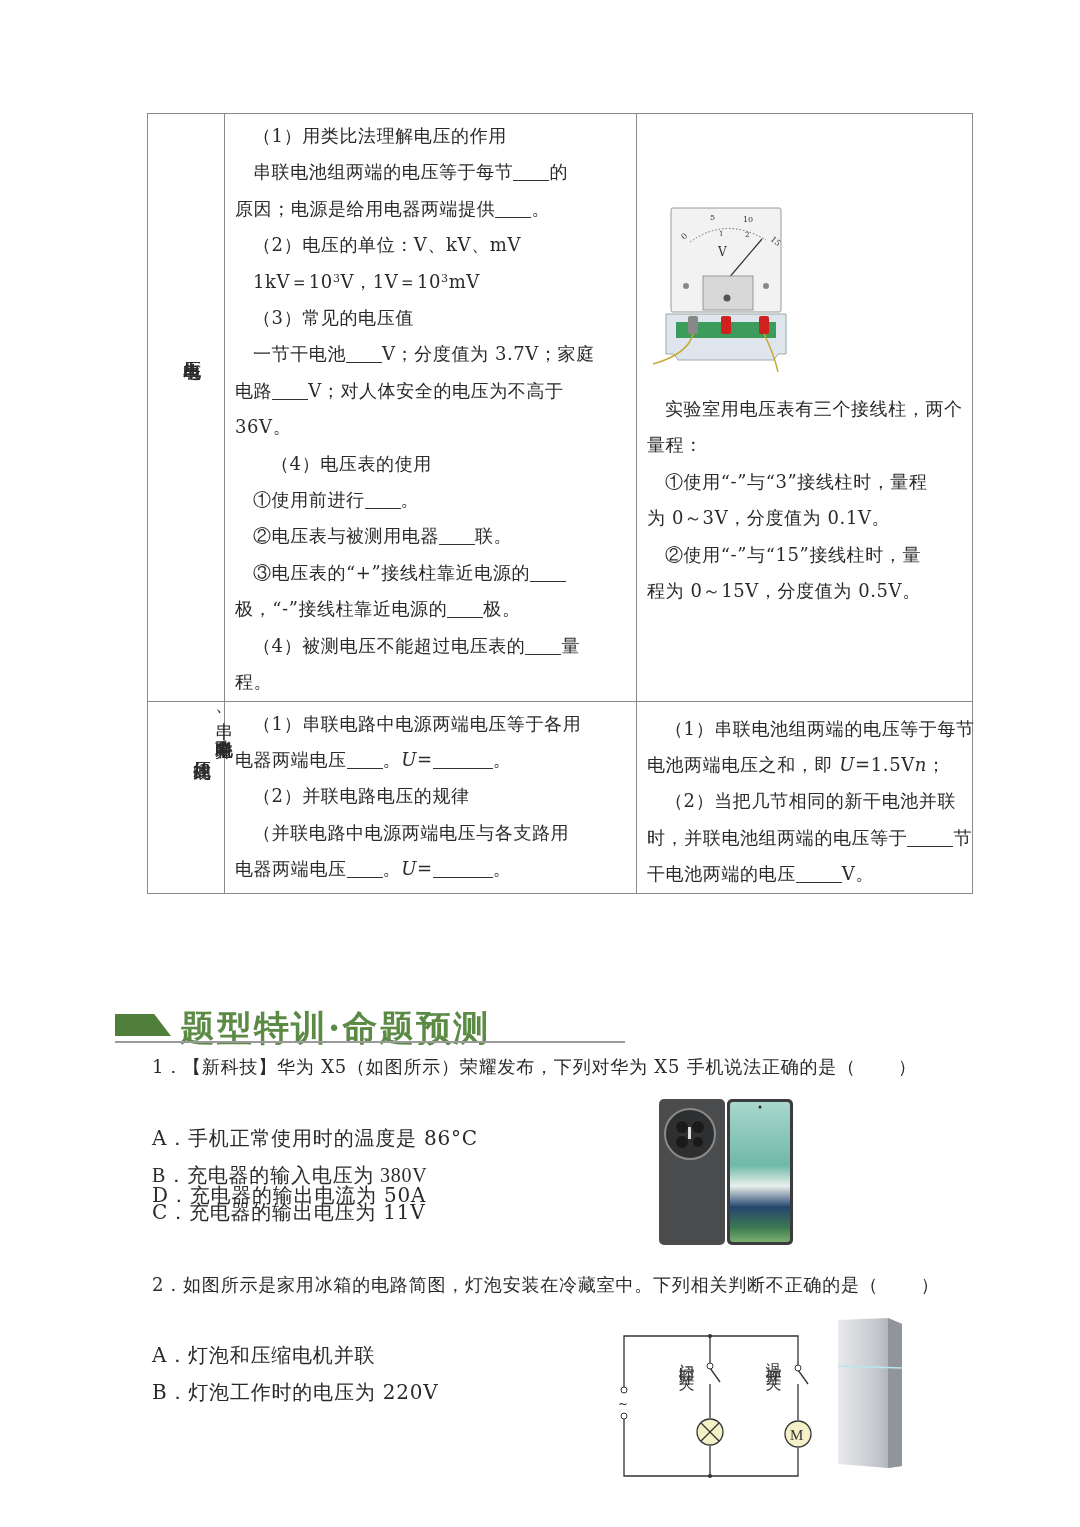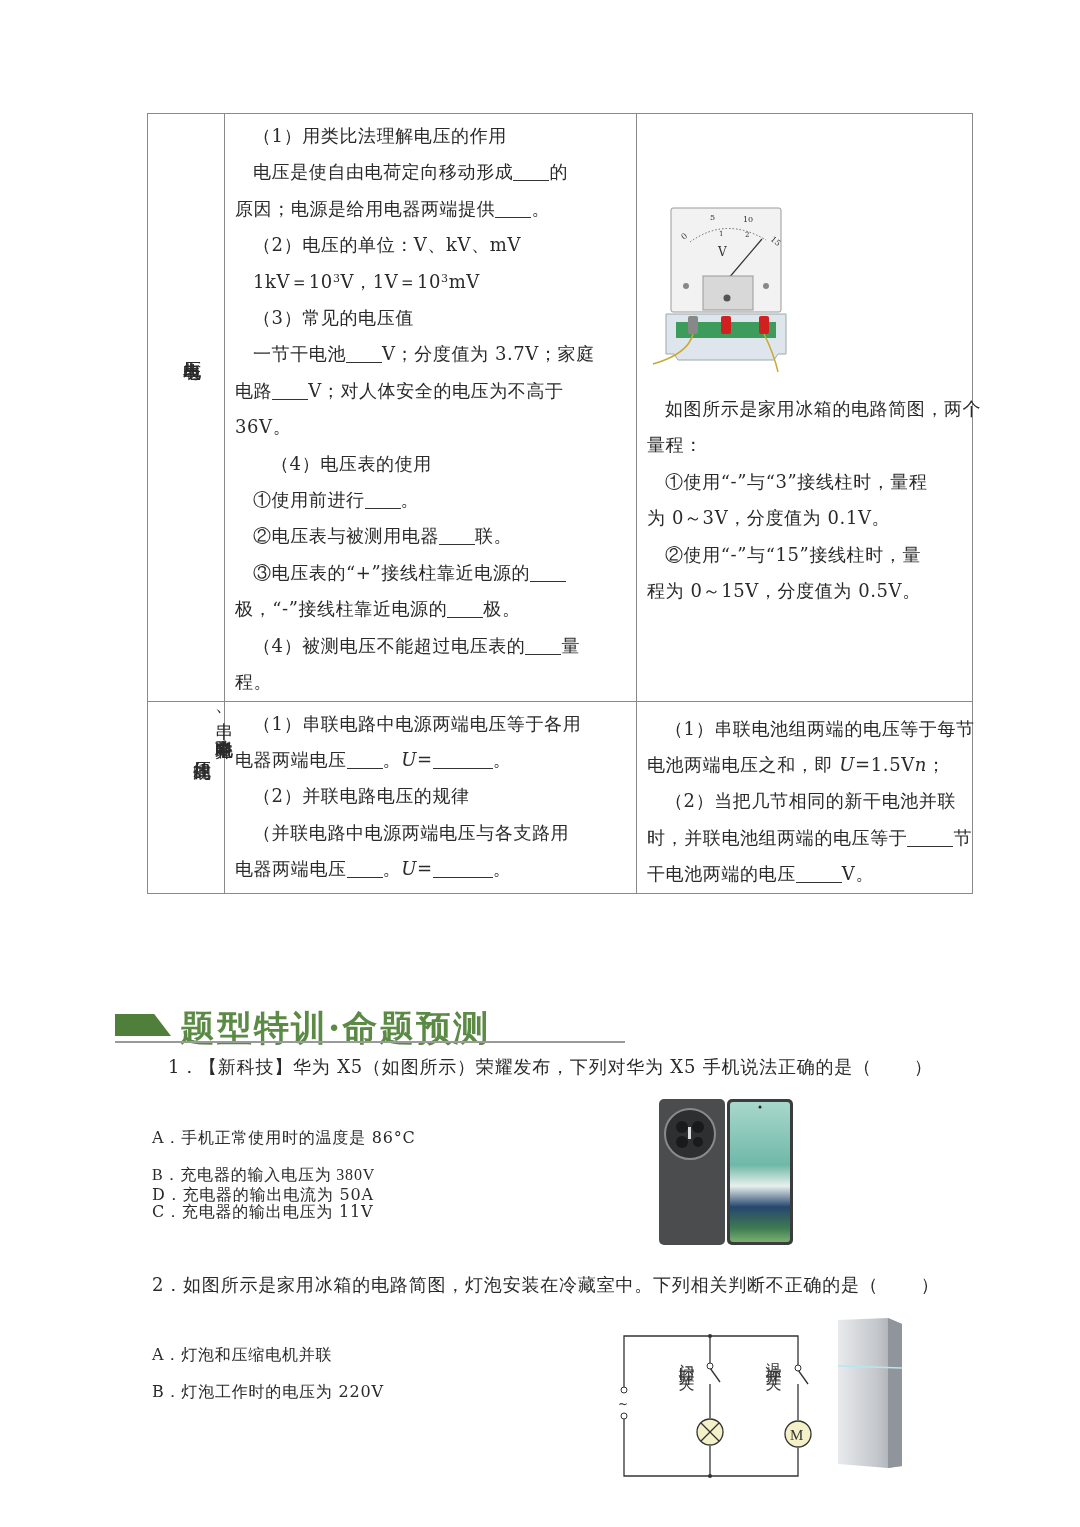--- a/index.html
+++ b/index.html
@@ -71,55 +71,55 @@
   .sec-rule {
     position: absolute; left: 115px; top: 1041px;
     width: 510px; height: 2px; background: #9a9a9a;
   }
 
   
   .q {
     position: absolute; font-size: 18px; letter-spacing: 0.8px;
     white-space: nowrap; line-height: 24px;
   }
-  .opt { position: absolute; left: 152px; font-size: 16px; letter-spacing: 0.8px; white-space: nowrap; line-height: 24px; }
+  .opt { position: absolute; left: 152px; font-size: 20px; letter-spacing: 0.8px; white-space: nowrap; line-height: 24px; }
   .paren-gap { display: inline-block; width: 42px; }
 
   .phone { position: absolute; left: 657px; top: 1097px; width: 138px; height: 150px; }
   .circuit { position: absolute; left: 612px; top: 1320px; width: 210px; height: 160px; }
   .fridge { position: absolute; left: 836px; top: 1316px; width: 70px; height: 154px; }
 </style>
 </head>
 <body>
 
 <table class="kt">
   <tbody>
       <tr class="r1">
     <td class="c1"></td>
     <td class="c2">
       <span class="line ind1"><span>（1）用类比法理解电压的作用</span></span>
-      <span class="line ind1"><span>电压是使自由电荷定向移动形成</span><span class="blank b36"></span><span>的</span></span>
+      <span class="line ind1"><span>串联电池组两端的电压等于每节</span><span class="blank b36"></span><span>的</span></span>
       <span class="line"><span>原因；电源是给用电器两端提供</span><span class="blank b36"></span><span>。</span></span>
       <span class="line ind1"><span>（2）电压的单位：V、kV、mV</span></span>
       <span class="line ind1"><span>1kV＝10</span><sup>3</sup><span>V，1V＝10</span><sup>3</sup><span>mV</span></span>
       <span class="line ind1"><span>（3）常见的电压值</span></span>
       <span class="line ind1"><span>一节干电池</span><span class="blank b36"></span><span>V；分度值为 3.7V；家庭</span></span>
       <span class="line"><span>电路</span><span class="blank b36"></span><span>V；对人体安全的电压为不高于</span></span>
       <span class="line"><span>36V。</span></span>
       <span class="line ind2"><span>（4）电压表的使用</span></span>
       <span class="line ind1"><span>①使用前进行</span><span class="blank b36"></span><span>。</span></span>
       <span class="line ind1"><span>②电压表与被测用电器</span><span class="blank b36"></span><span>联。</span></span>
       <span class="line ind1"><span>③电压表的“+”接线柱靠近电源的</span><span class="blank b36"></span></span>
       <span class="line"><span>极，“-”接线柱靠近电源的</span><span class="blank b36"></span><span>极。</span></span>
       <span class="line ind1"><span>（4）被测电压不能超过电压表的</span><span class="blank b36"></span><span>量</span></span>
       <span class="line"><span>程。</span></span>
     </td>
     <td class="c3">
       <div style="height:277px"></div>
-      <span class="line ind1">如图所示是家用冰箱的电路简图，两个</span>
+      <span class="line ind1">实验室用电压表有三个接线柱，两个</span>
       <span class="line">量程：</span>
       <span class="line ind1">①使用“-”与“3”接线柱时，量程</span>
       <span class="line">为 0～3V，分度值为 0.1V。</span>
       <span class="line ind1">②使用“-”与“15”接线柱时，量</span>
       <span class="line">程为 0～15V，分度值为 0.5V。</span>
     </td>
   </tr>
   <tr class="r2">
     <td class="c1"></td>
     <td class="c2">
@@ -167,21 +167,21 @@
   <rect x="73" y="112" width="10" height="18" rx="2" fill="#d02020"></rect>
   <rect x="111" y="112" width="10" height="18" rx="2" fill="#d02020"></rect>
   <path d="M45 130 Q40 150 5 160" fill="none" stroke="#c8a830" stroke-width="1.5"></path>
   <path d="M116 130 Q126 150 130 168" fill="none" stroke="#c8a830" stroke-width="1.5"></path>
 </svg>
 
 <div class="sec-banner"></div>
 <div class="sec-title">题型特训·命题预测</div>
 <div class="sec-rule"></div>
 
-<div class="q" style="left:152px; top:1055px;margin-left:16px;">
+<div class="q" style="left:152px; top:1055px;">
   <span>1．</span><span>【新科技】</span><span>华为 X5（如图所示）荣耀发布，下列对华为 X5 手机说法正确的是（</span><span class="paren-gap"></span><span>）</span>
 </div>
 <div class="opt" style="top:1126px;"><span>A．</span><span>手机正常使用时的温度是 86°C</span></div>
 <div class="opt" style="top:1163px;font-family:Liberation Serif, serif;"><span>B．</span><span>充电器的输入电压为 380V</span></div>
 <div class="opt" style="top:1200px;"><span>C．</span><span>充电器的输出电压为 11V</span></div>
 <div class="opt" style="top:1183px;"><span>D．</span><span>充电器的输出电流为 50A</span></div>
 
 <svg class="phone" viewBox="0 0 138 150">
   <rect x="2" y="2" width="66" height="146" rx="5" fill="#4b4c4e"></rect>
   <circle cx="33" cy="37" r="25" fill="#2e2f31" stroke="#8a8a8a" stroke-width="2"></circle>

